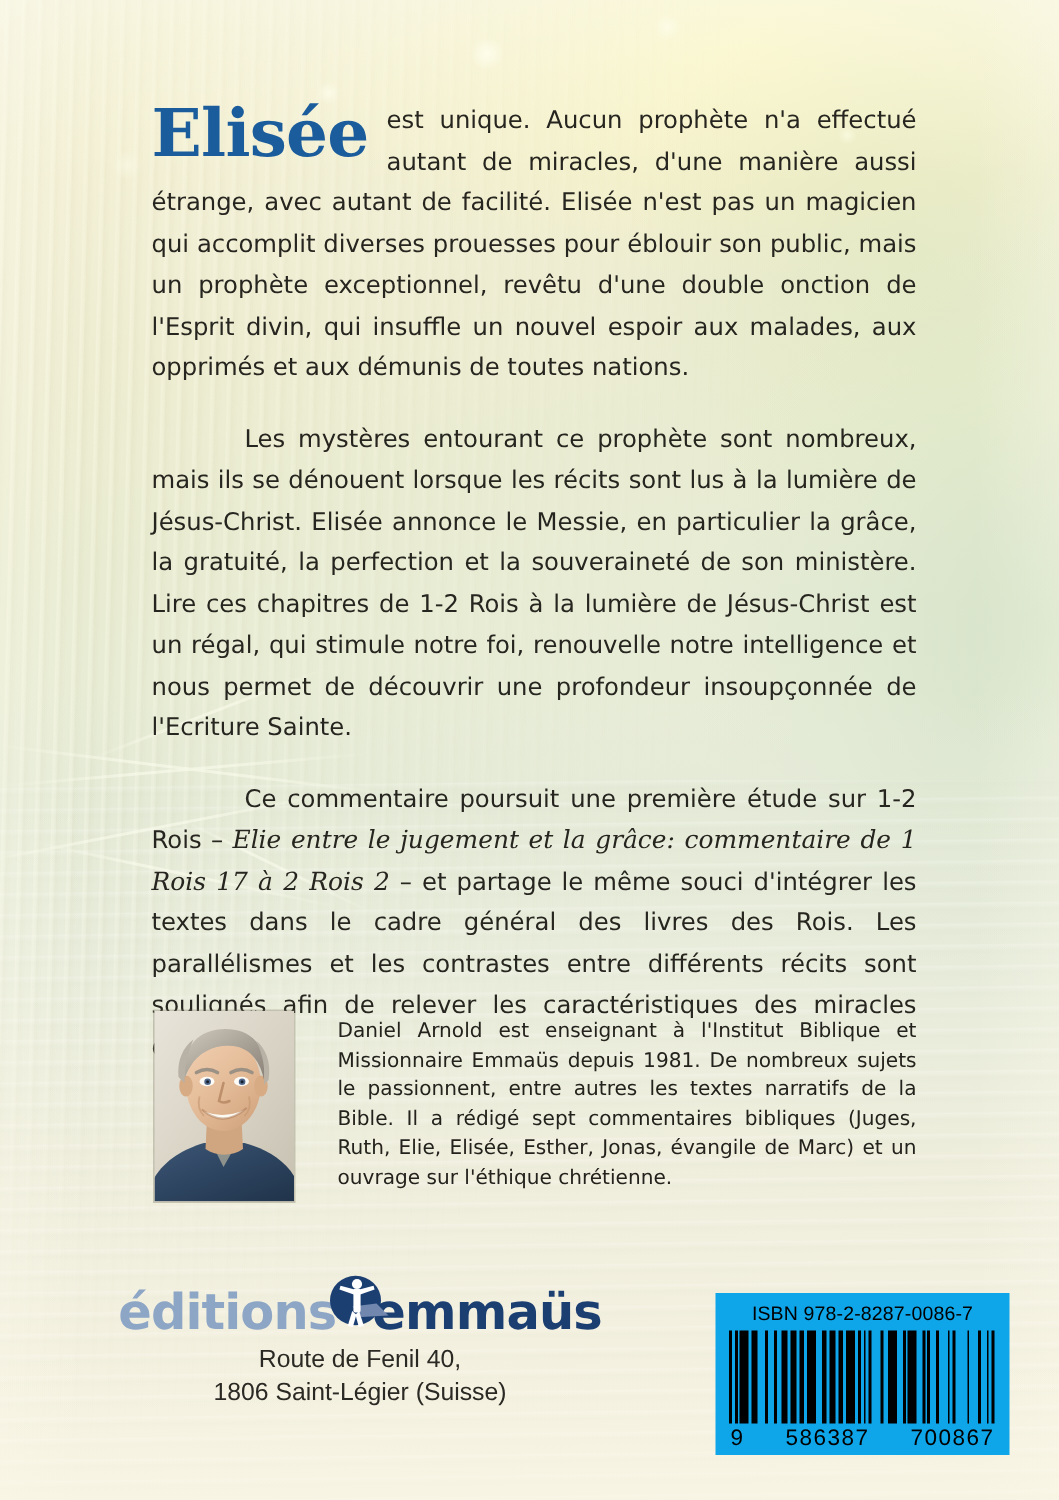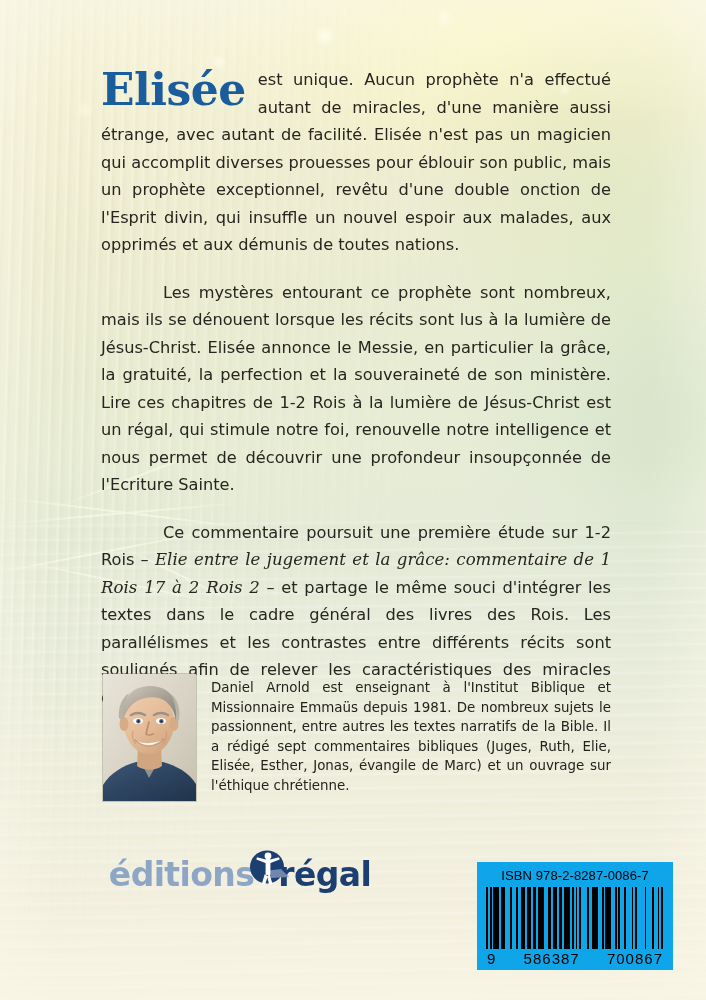--- a/index.html
+++ b/index.html
@@ -144,21 +144,21 @@
     font-size: 16.6px;
   }
 
   
   .author {
     position: absolute;
     left: 103px;
     top: 674px;
     width: 508px;
     display: flex;
-    gap: 15px;
+    gap: 29px;
     align-items: flex-start;
   }
   .author-photo {
     position: relative;
     width: 93px;
     height: 127px;
     flex: 0 0 93px;
     overflow: hidden;
     background: #cfcabc;
     box-shadow: 0 0 0 1px rgba(120,115,95,0.35);
@@ -362,21 +362,25 @@
             <g fill="#ffffff">
               <circle cx="21" cy="9" r="3.4"></circle>
               <rect x="18.6" y="12" width="4.8" height="16" rx="1.2"></rect>
               <path d="M20.6 13 L10 10.2 L9.3 12.6 L19.8 16.4 Z"></path>
               <path d="M21.4 13 L32 10.2 L32.7 12.6 L22.2 16.4 Z"></path>
               <path d="M17.8 27 L14.8 37 L18.2 37.6 L20.6 29.5 Z"></path>
               <path d="M22.4 27 L25.6 37 L22.2 37.6 L20.0 29.5 Z"></path>
             </g>
           </svg>
         </span>
-        <span class="logo-word-b">régal</span>
+        <span class="logo-word-b">emmaüs</span>
+      </div>
+      <div class="address">
+        <div>Route de Fenil 40,</div>
+        <div>1806 Saint-Légier (Suisse)</div>
       </div>
     </div>
 
     <div class="barcode-box">
       <div class="isbn-text">ISBN 978-2-8287-0086-7</div>
       <div class="bars" id="bars">
           <span style="width: 1.87368px; height: 100%;"></span>
           <span style="width: 1.87368px; height: 100%; background: transparent;"></span>
           <span style="width: 1.87368px; height: 100%;"></span>
           <span style="width: 1.87368px; height: 100%; background: transparent;"></span>

